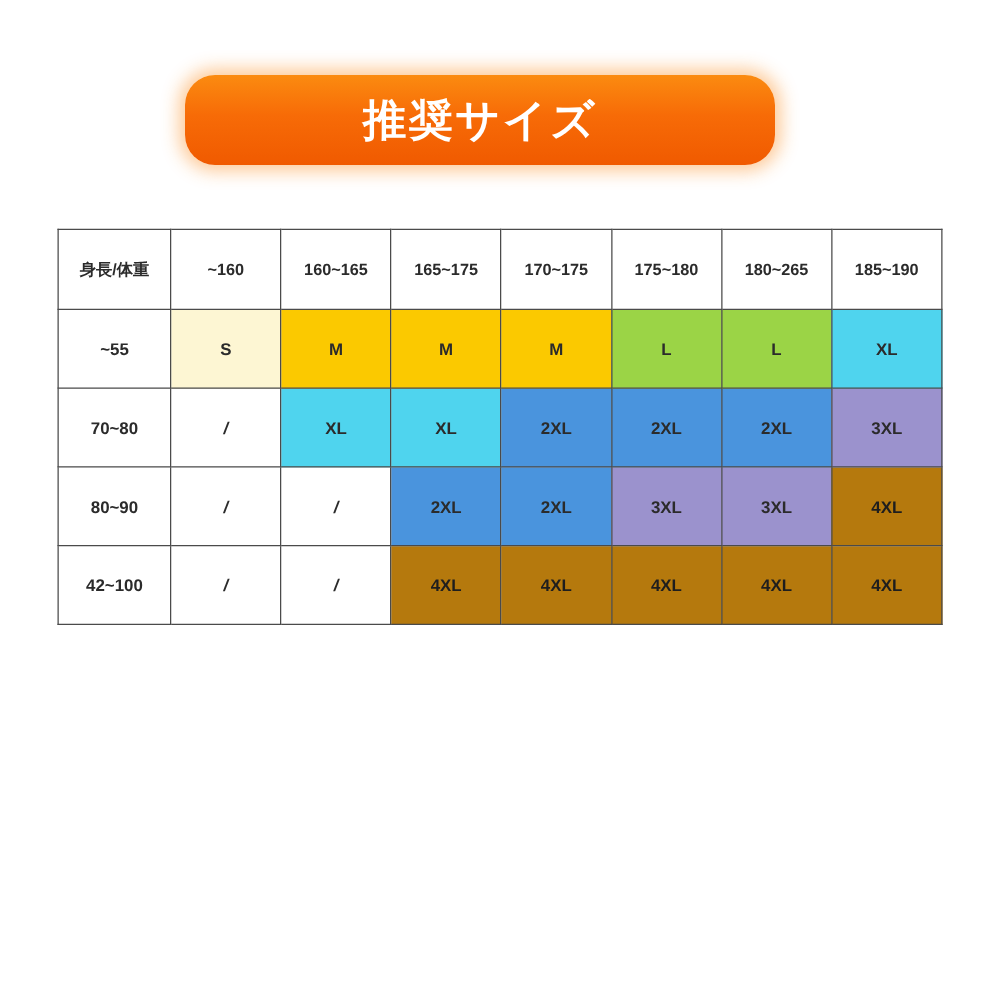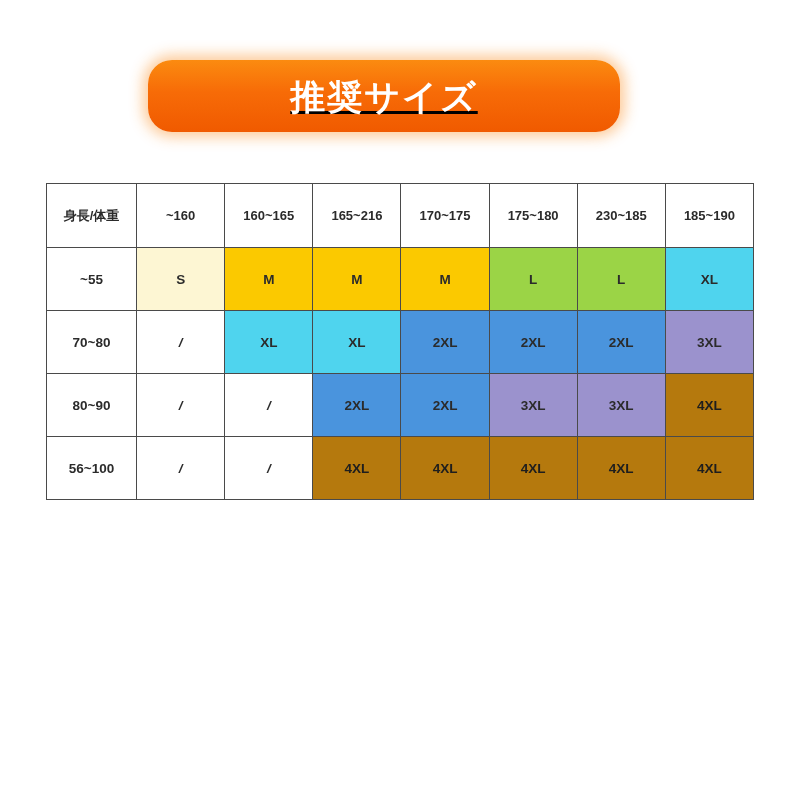--- a/index.html
+++ b/index.html
@@ -31,21 +31,20 @@
   }
   .banner {
     width: 100%;
     height: 100%;
     border-radius: 24px;
     background: linear-gradient(180deg, #fb8b10 0%, #f76b07 45%, #f05a00 100%);
     box-shadow: 0 0 14px 5px rgba(250, 140, 30, 0.45);
     display: flex;
     align-items: center;
     justify-content: center;
-    text-decoration: underline;
   }
   .banner-title {
     color: #ffffff;
     font-size: 35px;
     font-weight: bold;
     letter-spacing: 2px;
     line-height: 1;
   }
 
   
@@ -123,24 +122,24 @@
           <col class="cx">
         <col class="cx">
           <col class="cx">
           <col class="cx">
       </colgroup>
       <thead>
         <tr>
           <th class="corner-head">身長/体重</th>
           <th>~160</th>
           <th>160~165</th>
-          <th>165~216</th>
+          <th>165~175</th>
           <th>170~175</th>
           <th>175~180</th>
-          <th>230~185</th>
+          <th>180~265</th>
           <th>185~190</th>
         </tr>
       </thead>
       <tbody>
         <tr>
           <td>~55</td>
           <td style="background-color: rgb(253, 246, 211);">S</td>
           <td style="background-color: rgb(251, 201, 0);">M</td>
           <td style="background-color: rgb(251, 201, 0);">M</td>
           <td style="background-color: rgb(251, 201, 0);">M</td>
@@ -162,21 +161,21 @@
           <td>80~90</td>
           <td class="cell-blank" style="background-color: rgb(255, 255, 255);">/</td>
           <td class="cell-blank" style="background-color: rgb(255, 255, 255);">/</td>
           <td style="background-color: rgb(74, 148, 221);">2XL</td>
           <td style="background-color: rgb(74, 148, 221);">2XL</td>
           <td style="background-color: rgb(155, 146, 205);">3XL</td>
           <td style="background-color: rgb(155, 146, 205);">3XL</td>
           <td style="background-color: rgb(181, 121, 13); color: rgb(30, 30, 30);">4XL</td>
         </tr>
         <tr>
-          <td>56~100</td>
+          <td>42~100</td>
           <td class="cell-blank" style="background-color: rgb(255, 255, 255);">/</td>
           <td class="cell-blank" style="background-color: rgb(255, 255, 255);">/</td>
           <td style="background-color: rgb(181, 121, 13); color: rgb(30, 30, 30);">4XL</td>
           <td style="background-color: rgb(181, 121, 13); color: rgb(30, 30, 30);">4XL</td>
           <td style="background-color: rgb(181, 121, 13); color: rgb(30, 30, 30);">4XL</td>
           <td style="background-color: rgb(181, 121, 13); color: rgb(30, 30, 30);">4XL</td>
           <td style="background-color: rgb(181, 121, 13); color: rgb(30, 30, 30);">4XL</td>
         </tr>
       </tbody>
     </table>

